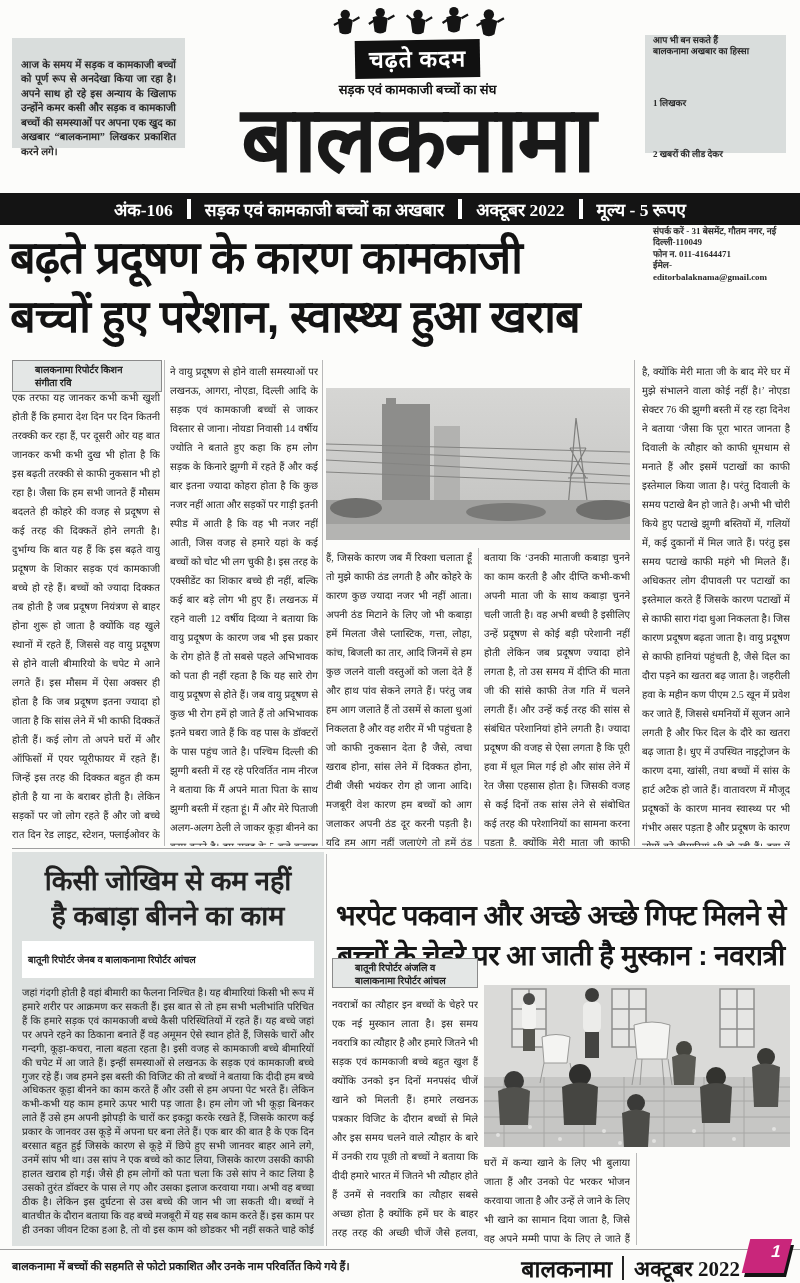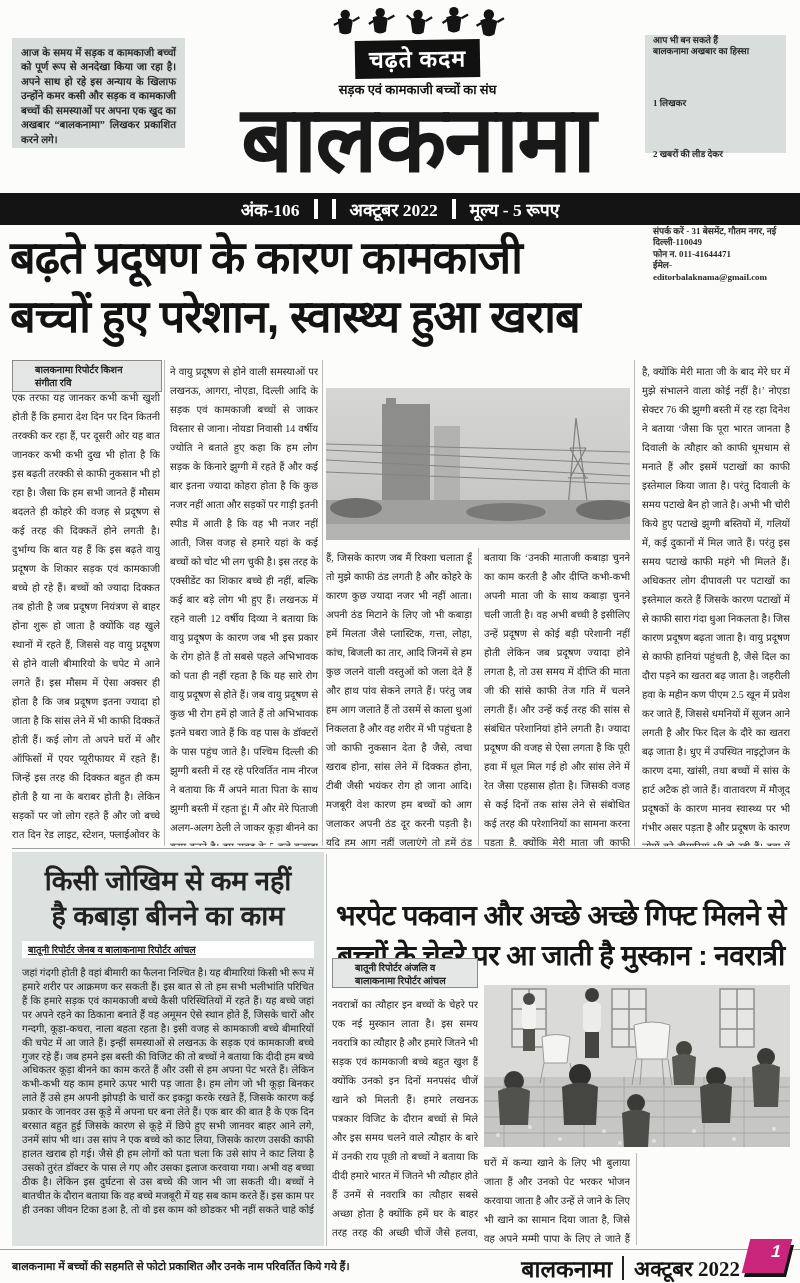--- a/index.html
+++ b/index.html
@@ -7,21 +7,21 @@
   body { font-family:"Liberation Serif","DejaVu Serif",serif; }
   .page{
     position:relative; width:800px; height:1283px; margin:0 auto;
     background:#fcfcfa; overflow:hidden; color:#1b1b1b;
   }
   .abs{ position:absolute; }
 
   
   .intro-box{
     left:12px; top:38px; width:173px; height:110px;
-    background:#d9dddc; padding:8px 9px;
+    background:#d9dddc; padding:20px 9px;
     font-size:10.2px; line-height:1.42; text-align:justify; font-weight:bold; color:#2a2a2a;
   }
   .masthead-center{ left:190px; top:6px; width:455px; text-align:center; }
   .figures{ height:34px; margin:0 auto; display:block; width:190px; }
   .logo-band{
     display:inline-block; background:#111; color:#fff; padding:2px 14px 4px;
     font-size:23px; font-weight:bold; letter-spacing:1px; transform:rotate(-1deg);
   }
   .logo-tagline{ font-size:13px; font-weight:bold; margin-top:2px; color:#111;font-family:Liberation Serif, serif; }
   .paper-title{
@@ -69,22 +69,22 @@
   
   .left-story-box{
     left:12px; top:852px; width:312px; height:394px; background:#dde1e0;
     padding:8px 10px 6px;
   }
   .left-story-headline{
     text-align:center; font-family:"Liberation Sans","DejaVu Sans",sans-serif;
     font-size:27px; font-weight:900; line-height:1.28; color:#222; margin-top:4px;
   }
   .left-story-byline{
-    background:#fff; margin-top:8px; padding:2px 6px;
-    font-size:9.6px; font-weight:bold; color:#222;text-decoration:underline;
+    background:#fff; margin-top:8px; padding:12px 6px;
+    font-size:9.6px; font-weight:bold; color:#222;
   }
   .left-story-body{
     margin-top:8px; font-size:10px; line-height:13.9px; text-align:justify;
     color:#1d1d1d; height:248px; overflow:hidden;
   }
 
   
   .right-story-headline{
     left:330px; top:896px; width:462px; text-align:center;
     font-family:"Liberation Sans","DejaVu Sans",sans-serif;
@@ -155,20 +155,21 @@
       <li>3  आर्थिक रूप से मदद करके</li>
     </ol>
     <div class="contact">बालकनामा से जुड़ने के लिए इस पते पर संपर्क करें - 31 बेसमेंट, गौतम नगर, नई दिल्ली-110049</div>
     <div>फोन न. 011-41644471</div>
     <div>ईमेल- editorbalaknama@gmail.com</div>
   </div>
 
   <div class="abs issue-bar">
     <span>अंक-106</span>
     <span class="sep"></span>
+    <span>सड़क एवं कामकाजी बच्चों का अखबार</span>
     <span class="sep"></span>
     <span>अक्टूबर 2022</span>
     <span class="sep"></span>
     <span>मूल्य - 5 रूपए</span>
   </div>
 
   <h2 class="abs lead-headline">
     <span>बढ़ते प्रदूषण के कारण कामकाजी</span><br>
     <span>बच्चों हुए परेशान, स्वास्थ्य हुआ खराब</span>
   </h2>

